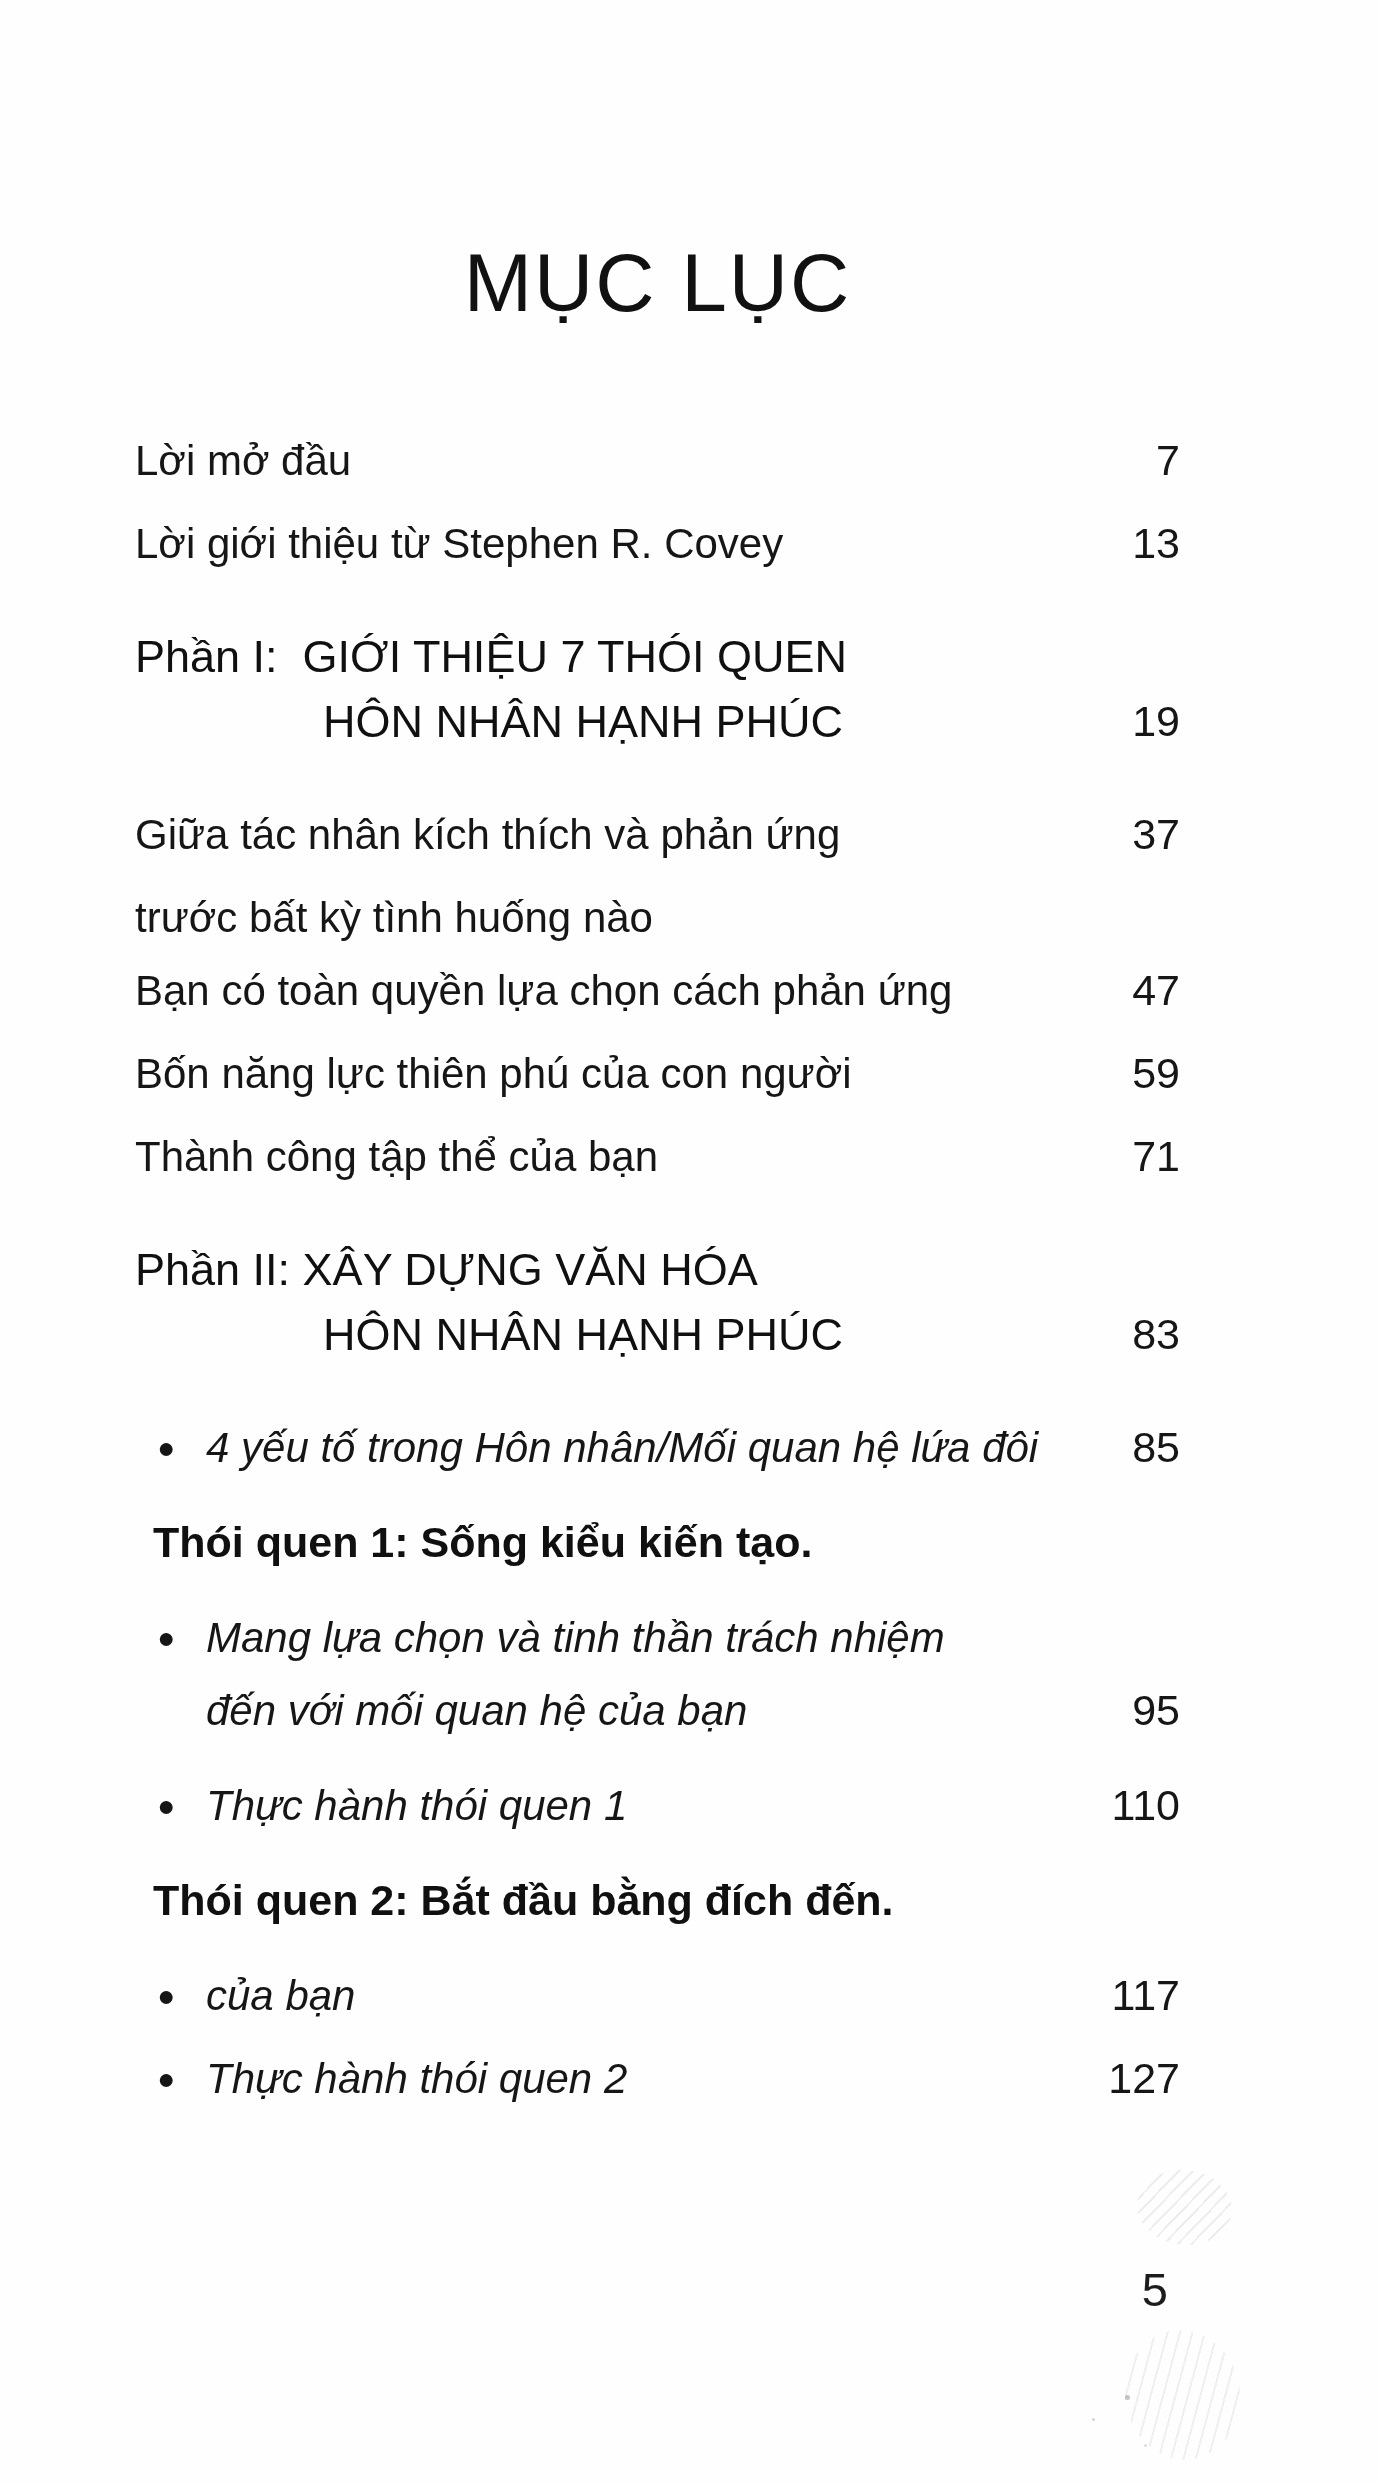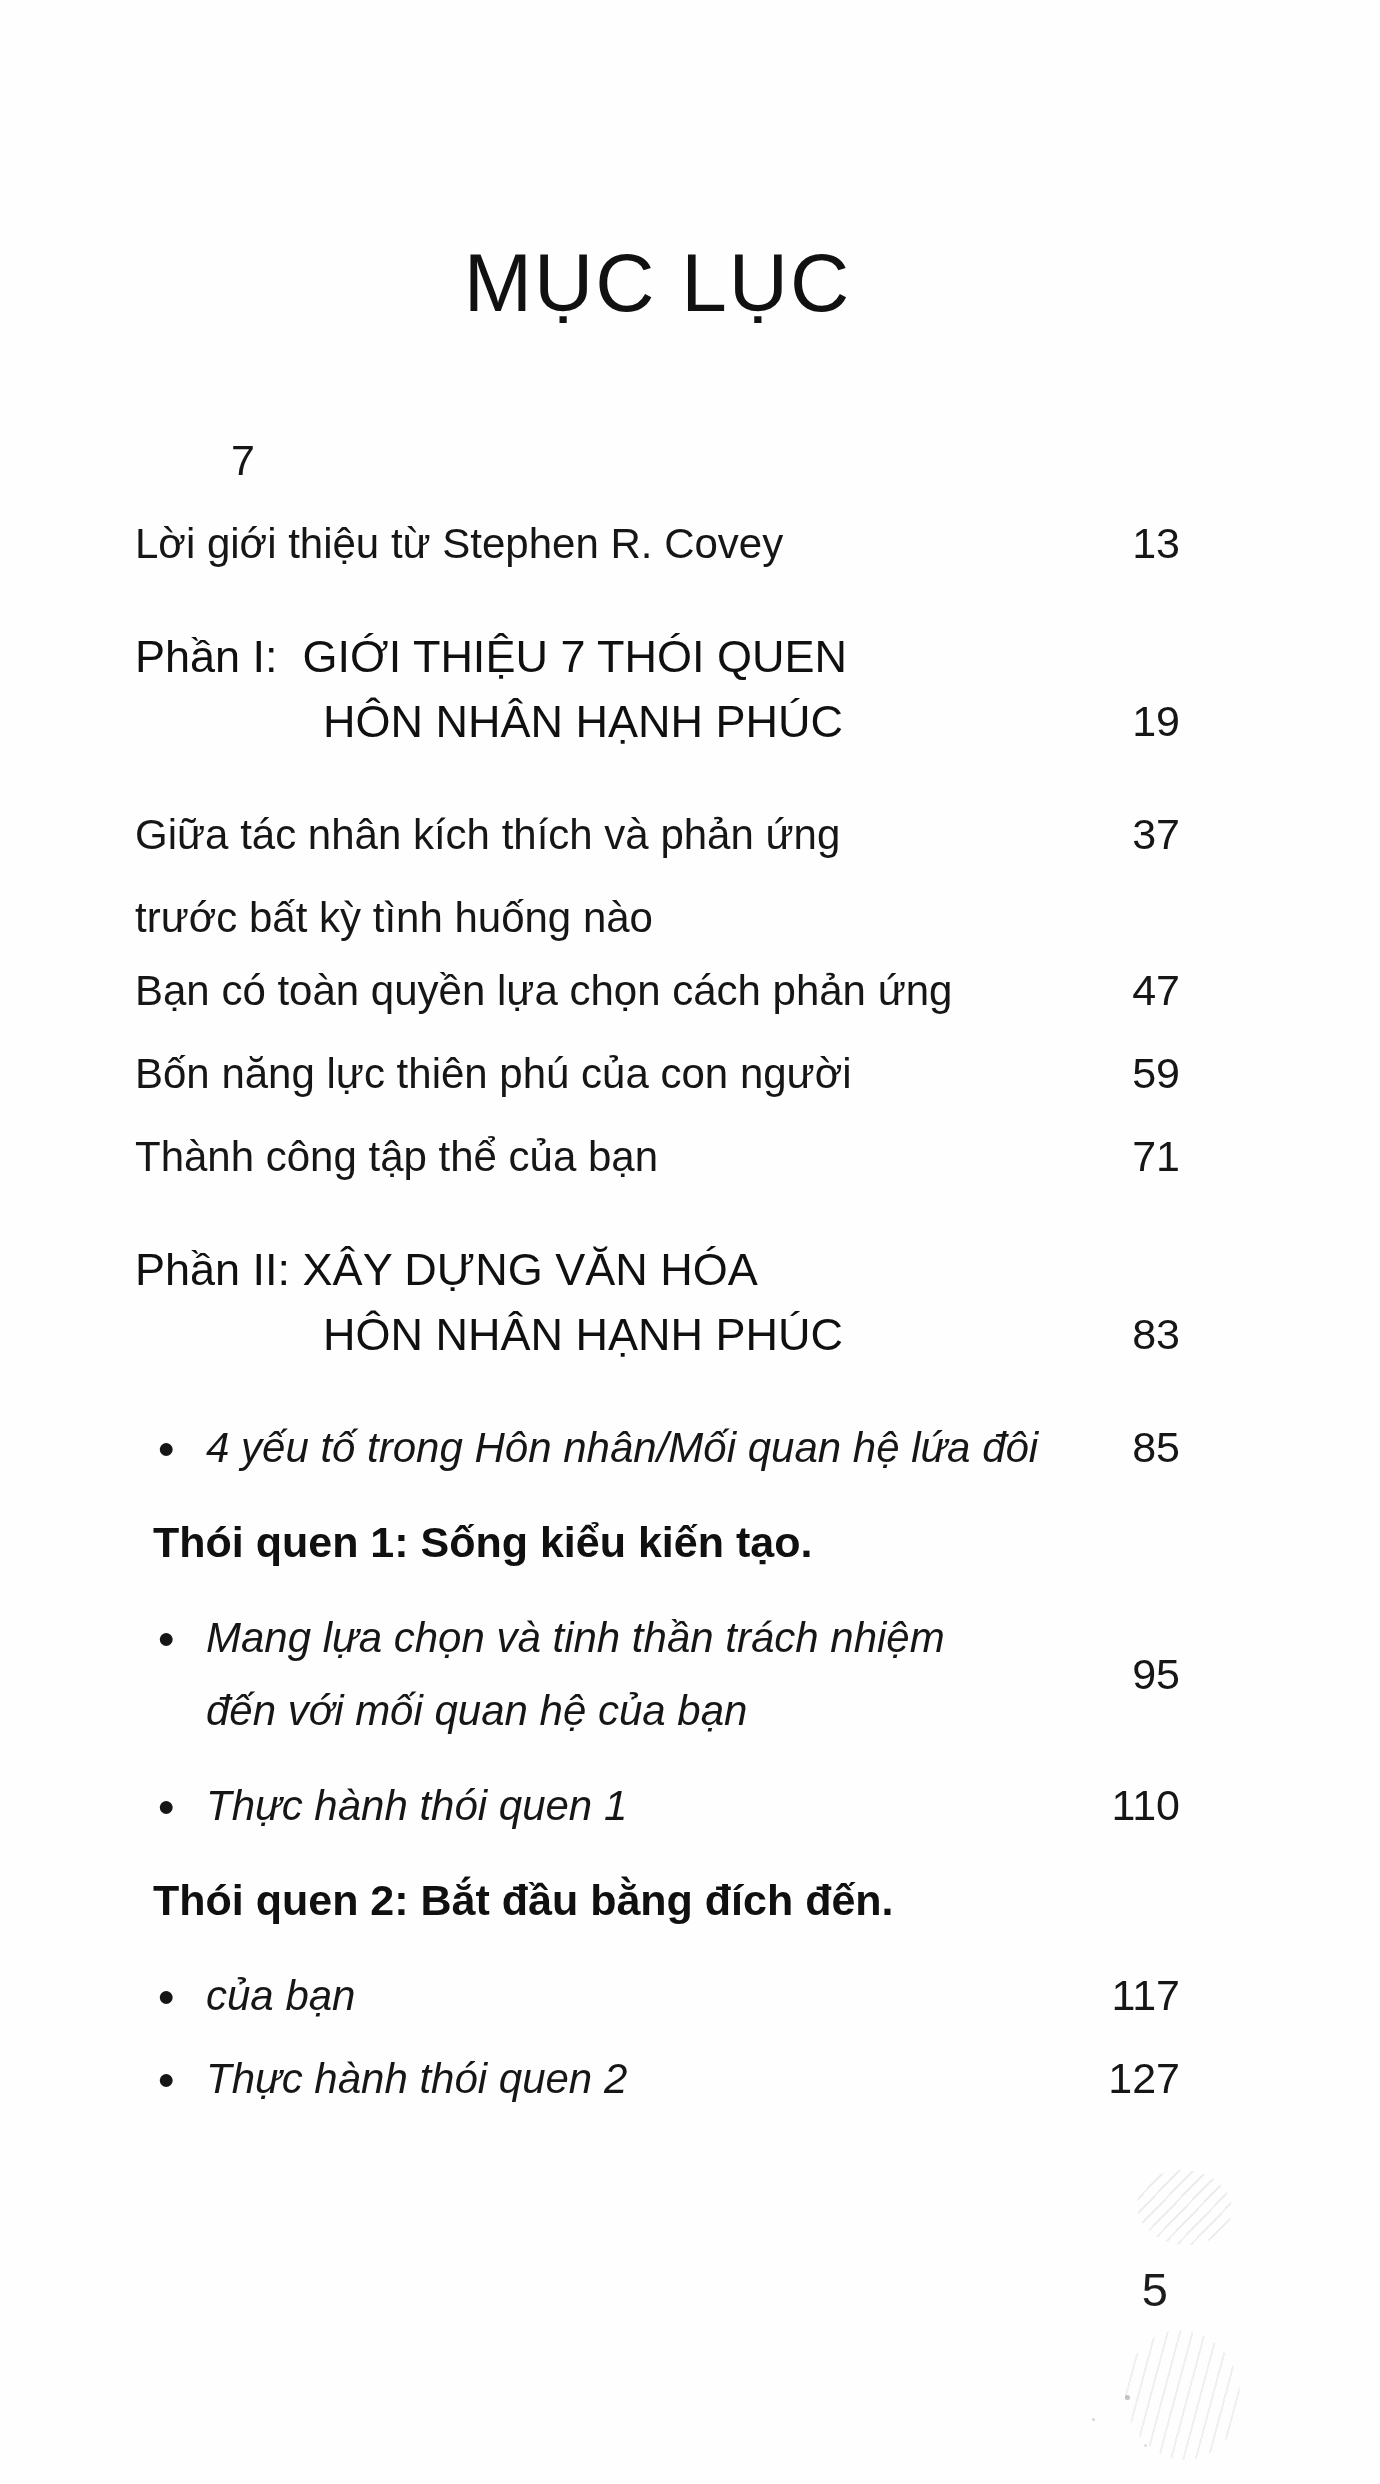--- a/index.html
+++ b/index.html
@@ -42,21 +42,21 @@
     color: #161616;
   }
   .line {
     white-space: pre;
     font-size: 42px;
     line-height: 73px;
   }
   
   .gap-first  { margin-top: 0; }
   .gap-normal { margin-top: 10px; }
-  .gap-medium { margin-top: 22px; align-items: center; }
+  .gap-medium { margin-top: 22px; }
   .gap-large  { margin-top: 44px; }
 
   
   .type-part .line {
     font-size: 45px;
     font-weight: 400;
     line-height: 65px;
     color: #101010;
   }
   .type-part .line.indent { padding-left: 188px; }
@@ -125,20 +125,23 @@
   }
 </style>
 </head>
 <body>
 
 <div class="page">
   <h1 class="title">MỤC LỤC</h1>
 
   <div class="toc" id="toc-list">
       <div class="entry type-normal gap-first">
+        <div class="entry-text">
+          <div class="line"><span>Lời mở đầu</span></div>
+        </div>
         <div class="entry-page">7</div>
       </div>
       <div class="entry type-normal gap-normal">
         <div class="entry-text">
           <div class="line"><span>Lời giới thiệu từ Stephen R. Covey</span></div>
         </div>
         <div class="entry-page">13</div>
       </div>
       <div class="entry type-part gap-large">
         <div class="entry-text">

